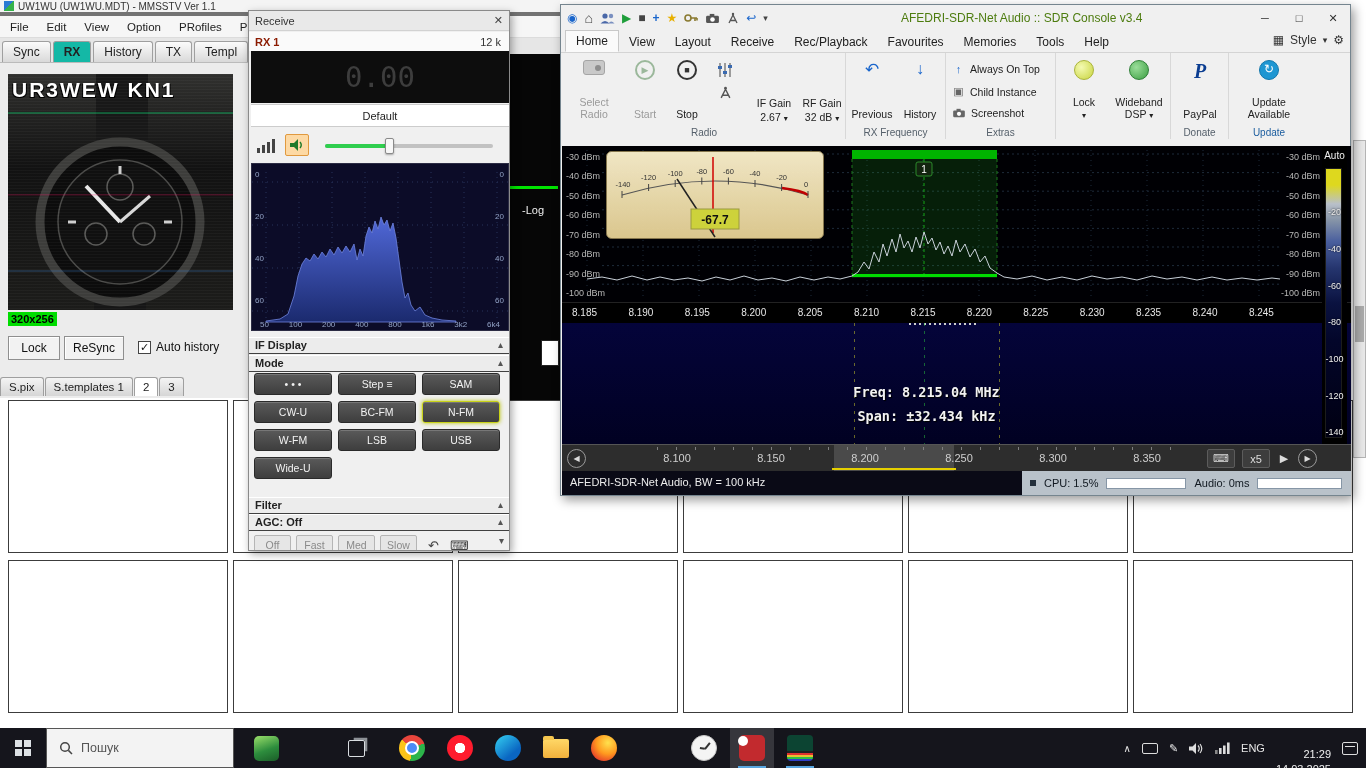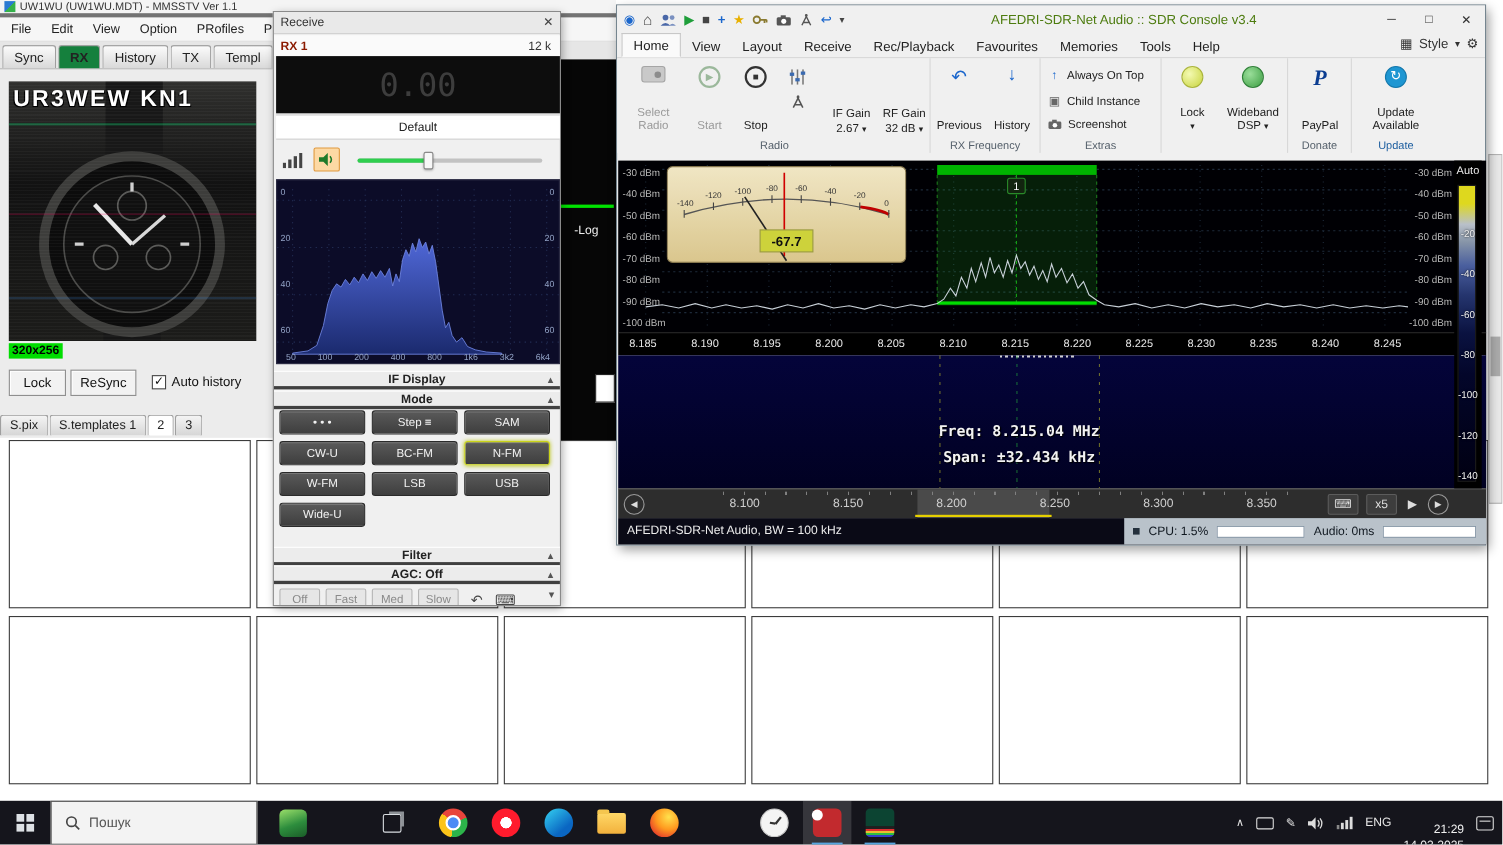--- a/index.html
+++ b/index.html
@@ -16,21 +16,21 @@
   .edge-thumb { position:absolute; left:1px; top:165px; width:9px; height:36px; background:#ababab; }
 
   
   .mmsstv { position:absolute; left:0; top:0; width:560px; height:398px; background:#ececec; z-index:1; }
   .mm-titlebar { height:16px; background:#f4f4f4; display:flex; align-items:center; gap:4px; padding-left:4px; border-bottom:4px solid #737373; }
   .mm-appicon { width:10px; height:10px; background:linear-gradient(135deg,#2a7ad2 50%,#35b24a 50%); display:inline-block; }
   .mm-title { font-size:10px; color:#333; white-space:nowrap; }
   .mm-menubar { height:22px; display:flex; align-items:center; gap:18px; padding-left:10px; background:#f6f6f6; border-bottom:1px solid #dcdcdc; font-size:11.5px; color:#222; }
   .mm-tabs { height:25px; display:flex; align-items:flex-end; padding-left:2px; background:#e6e6e6; border-bottom:1px solid #bbb; }
   .mm-tab { font-size:12px; color:#222; padding:3px 10px; border:1px solid #9f9f9f; border-bottom:none; background:linear-gradient(#fbfbfb,#d9d9d9); margin-right:2px; border-radius:3px 3px 0 0; }
-  .mm-tab.active { background:#15803d; font-weight:bold; }
+  .mm-tab.active { background:#14b8a6; font-weight:bold; }
   .mm-image { position:absolute; left:8px; top:74px; width:225px; height:236px; background:linear-gradient(180deg,#30302e,#121212 40%,#1c1c1a); overflow:hidden; }
   .mm-callsign { position:absolute; left:4px; top:4px; width:100%; color:#fff; font-weight:bold; font-size:21px; letter-spacing:2px; text-shadow:1px 1px 0 #000, -1px 1px 0 #000; white-space:nowrap; }
   .mm-scan { position:absolute; inset:0; background:repeating-linear-gradient(180deg, rgba(255,255,255,.03) 0 1px, transparent 1px 3px); }
   .mm-size { position:absolute; left:8px; top:312px; background:#00dd00; color:#000; font-size:11px; font-weight:bold; padding:1px 3px; }
   .mm-btn { position:absolute; top:336px; height:24px; background:#f2f2f2; border:1px solid #8f8f8f; box-shadow:inset 1px 1px 0 #fff; font-size:12px; color:#111; font-family:"Liberation Sans",sans-serif; }
   .mm-btn.lock { left:8px; width:52px; }
   .mm-btn.resync { left:64px; width:60px; }
   .mm-check { position:absolute; left:138px; top:340px; display:flex; gap:5px; align-items:center; font-size:12px; color:#111; }
   .mm-cb { width:13px; height:13px; border:1px solid #444; background:#fff; font-size:11px; line-height:11px; text-align:center; color:#111; }
   .mm-btabs { position:absolute; left:0; top:370px; height:26px; display:flex; align-items:flex-end; }
@@ -56,21 +56,21 @@
   .rp-default { position:absolute; left:2px; top:93px; width:258px; height:23px; background:#fff; border-top:1px solid #ccc; border-bottom:1px solid #ccc; text-align:center; line-height:22px; font-size:11px; color:#222; }
   .rp-ctl { position:absolute; left:0; top:120px; width:100%; height:30px; }
   .rp-levels { position:absolute; left:8px; top:8px; }
   .rp-mute { position:absolute; left:36px; top:3px; width:24px; height:22px; background:#fdd9a4; border:1px solid #e0993f; border-radius:2px; display:flex; align-items:center; justify-content:center; }
   .rp-slider { position:absolute; left:76px; right:16px; top:13px; height:4px; background:#c2c2c2; border-radius:2px; }
   .rp-slider .fill { position:absolute; left:0; top:0; height:4px; width:37%; background:#2fce4e; border-radius:2px; }
   .rp-slider .handle { position:absolute; left:36%; top:-6px; width:9px; height:16px; background:#f7f7f7; border:1px solid #8a8a8a; border-radius:2px; box-shadow:0 1px 2px rgba(0,0,0,.3); }
   .rp-spec { position:absolute; left:2px; top:152px; width:258px; height:168px; background:#0c0c28; border:1px solid #2c2c44; }
   .rp-spec .dbl { position:absolute; font-size:8px; color:#93a3c6; }
   .rp-freqlbl { position:absolute; left:8px; right:8px; bottom:1px; display:flex; justify-content:space-between; font-size:8px; color:#93a3c6; }
-  .rp-head { position:absolute; left:0; width:100%; height:17px; background:#ececec; border-top:1px solid #fff; border-bottom:3px solid #404040; font-size:11px; font-weight:bold; color:#222; padding:1px 6px;text-align:center; }
+  .rp-head { position:absolute; left:0; width:100%; height:17px; background:#ececec; border-top:1px solid #fff; border-bottom:1px solid #404040; font-size:11px; font-weight:bold; color:#222; padding:1px 6px; }
   .rp-head .chev { position:absolute; right:6px; top:1px; color:#555; font-weight:normal; font-size:10px; }
   .rp-modes { position:absolute; left:5px; top:362px; width:246px; display:grid; grid-template-columns:repeat(3,1fr); gap:6px 6px; }
   .rp-mode { height:22px; background:linear-gradient(#5a5a5a,#3e3e3e); border:1px solid #2a2a2a; border-radius:3px; color:#f2f2f2; font-size:10.5px; display:flex; align-items:center; justify-content:center; box-shadow:inset 0 1px 0 rgba(255,255,255,.18); font-family:"Liberation Sans",sans-serif; }
   .rp-mode.active { border-color:#c9d318; box-shadow:0 0 4px #b9c312, inset 0 1px 0 rgba(255,255,255,.18); }
   .rp-agcrow { position:absolute; left:5px; top:524px; display:flex; gap:5px; align-items:center; }
   .rp-agcbtn { width:37px; height:20px; background:#e6e6e6; border:1px solid #b5b5b5; border-radius:2px; color:#8a8a8a; font-size:10.5px; display:flex; align-items:center; justify-content:center; }
   .rp-agcico { color:#444; font-size:13px; margin-left:6px; }
   .rp-scroll { position:absolute; right:5px; top:524px; color:#555; font-size:10px; }
 
   

